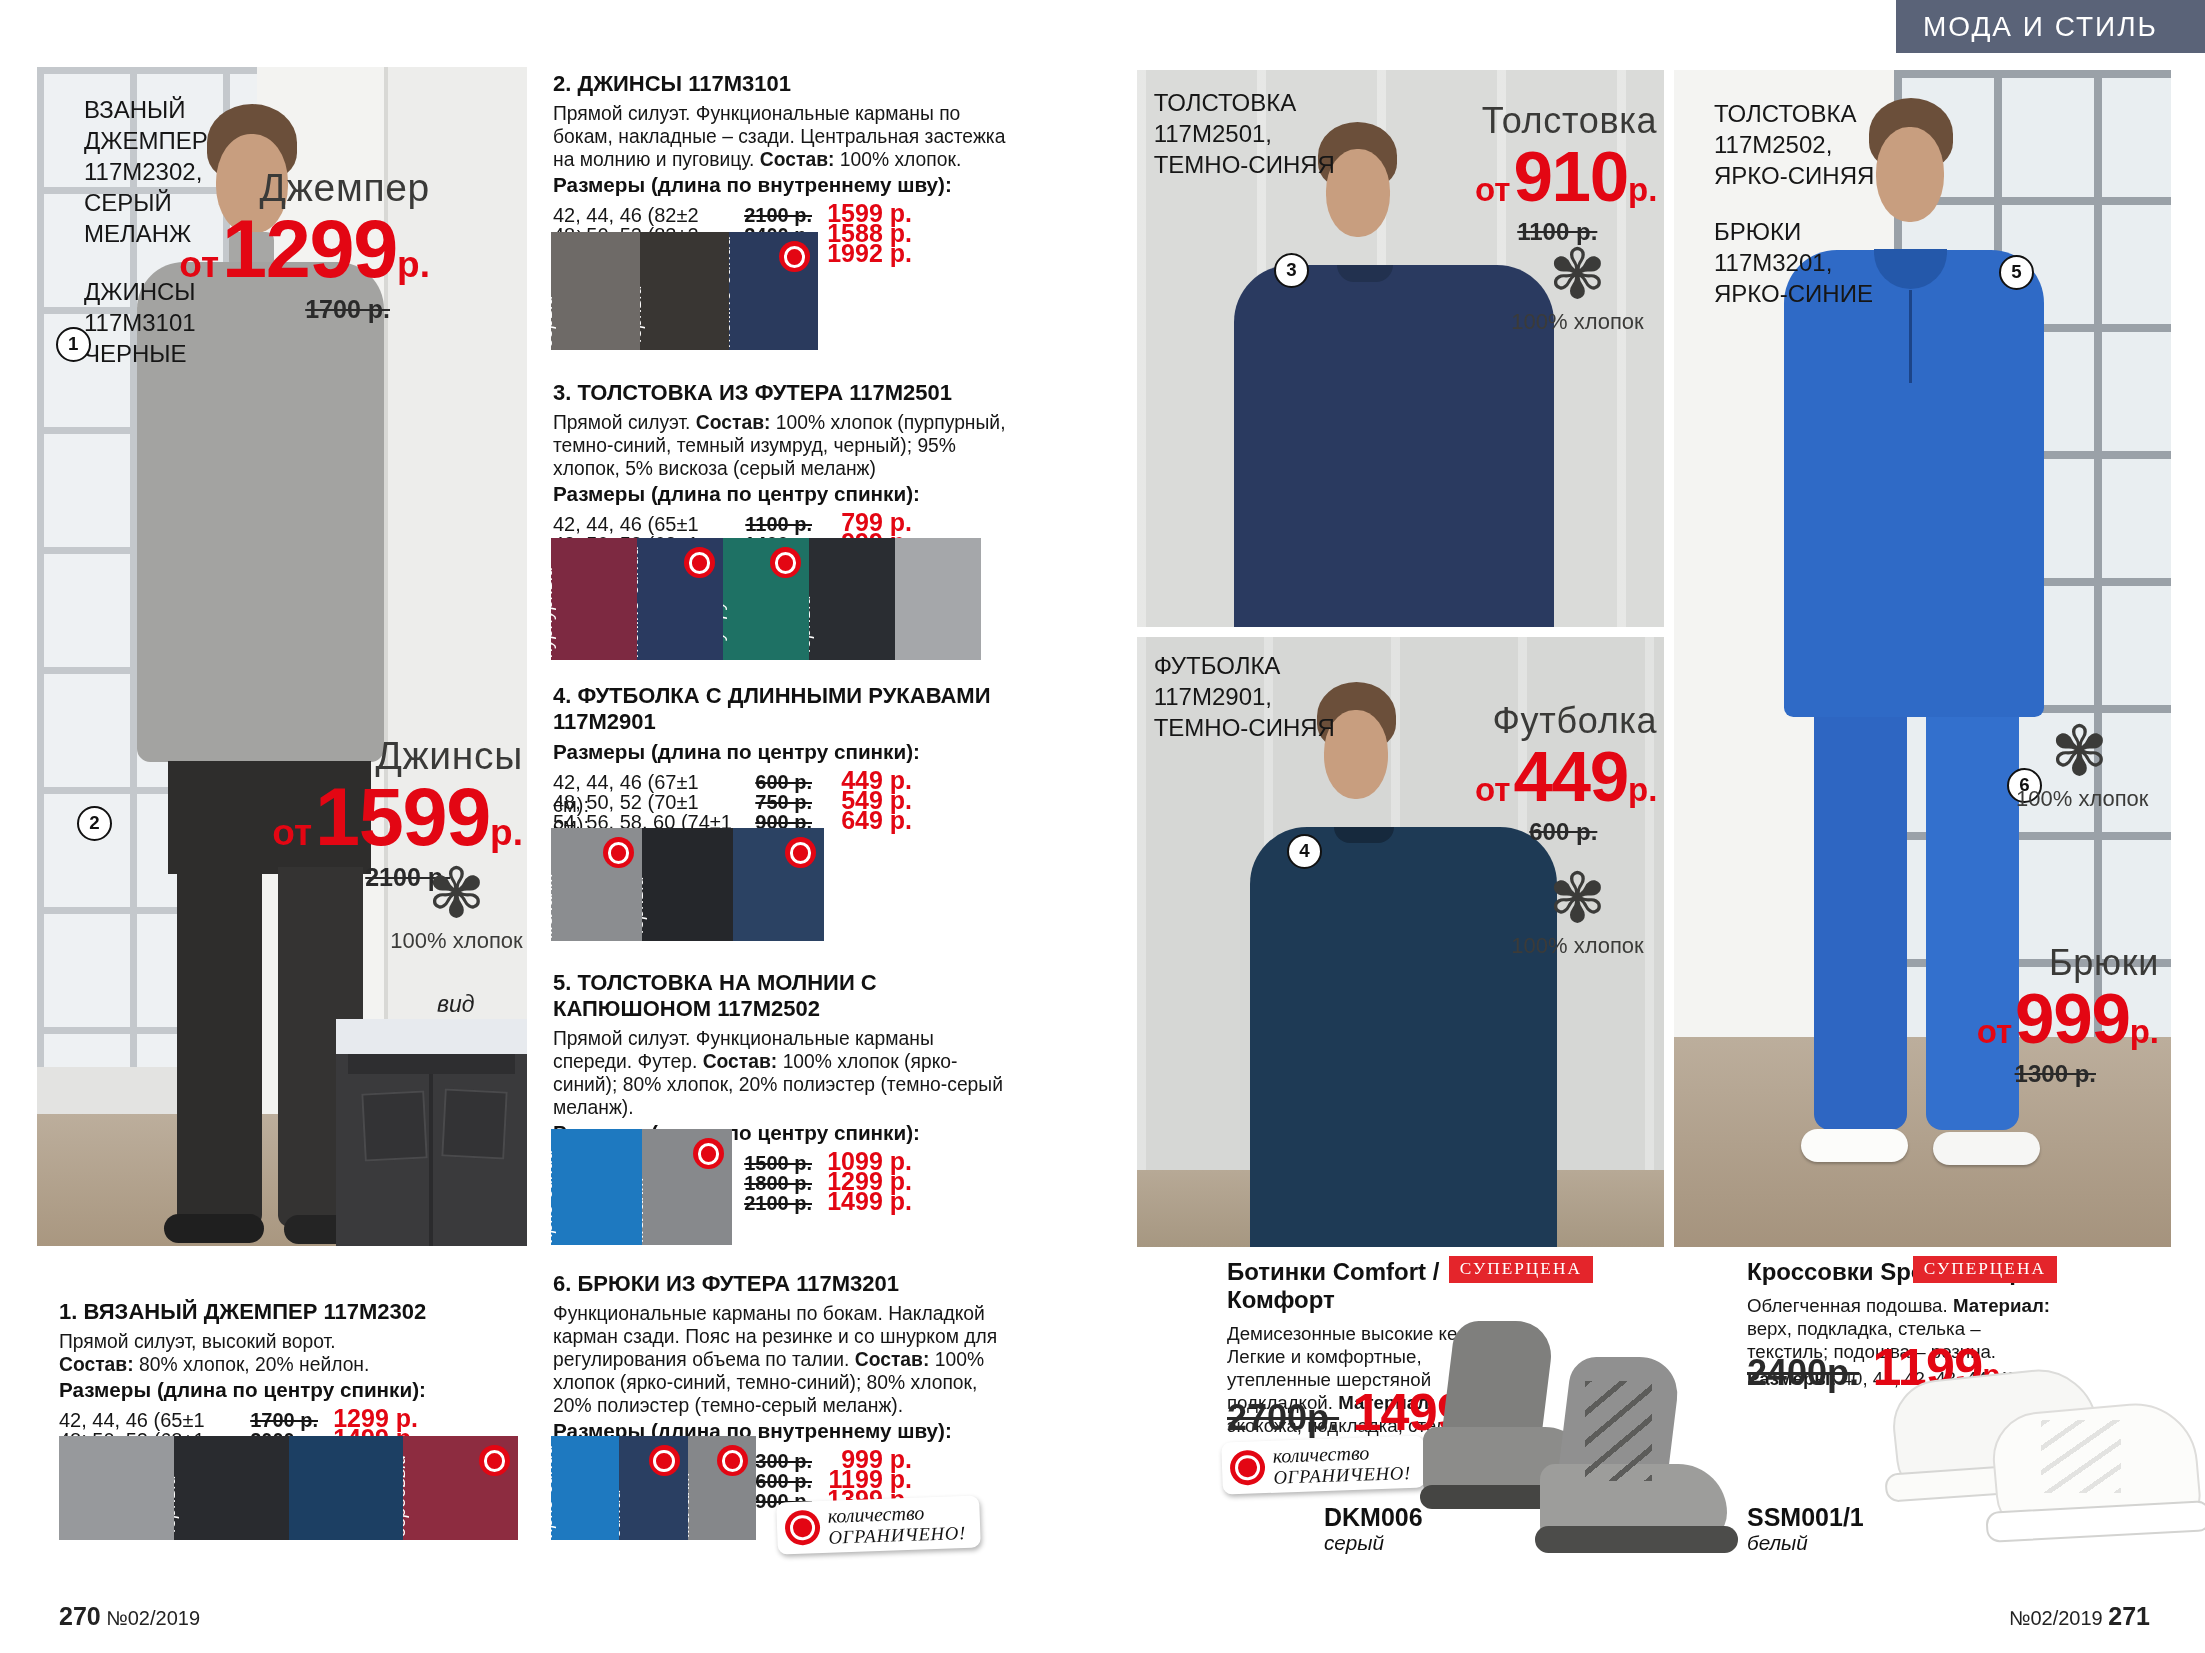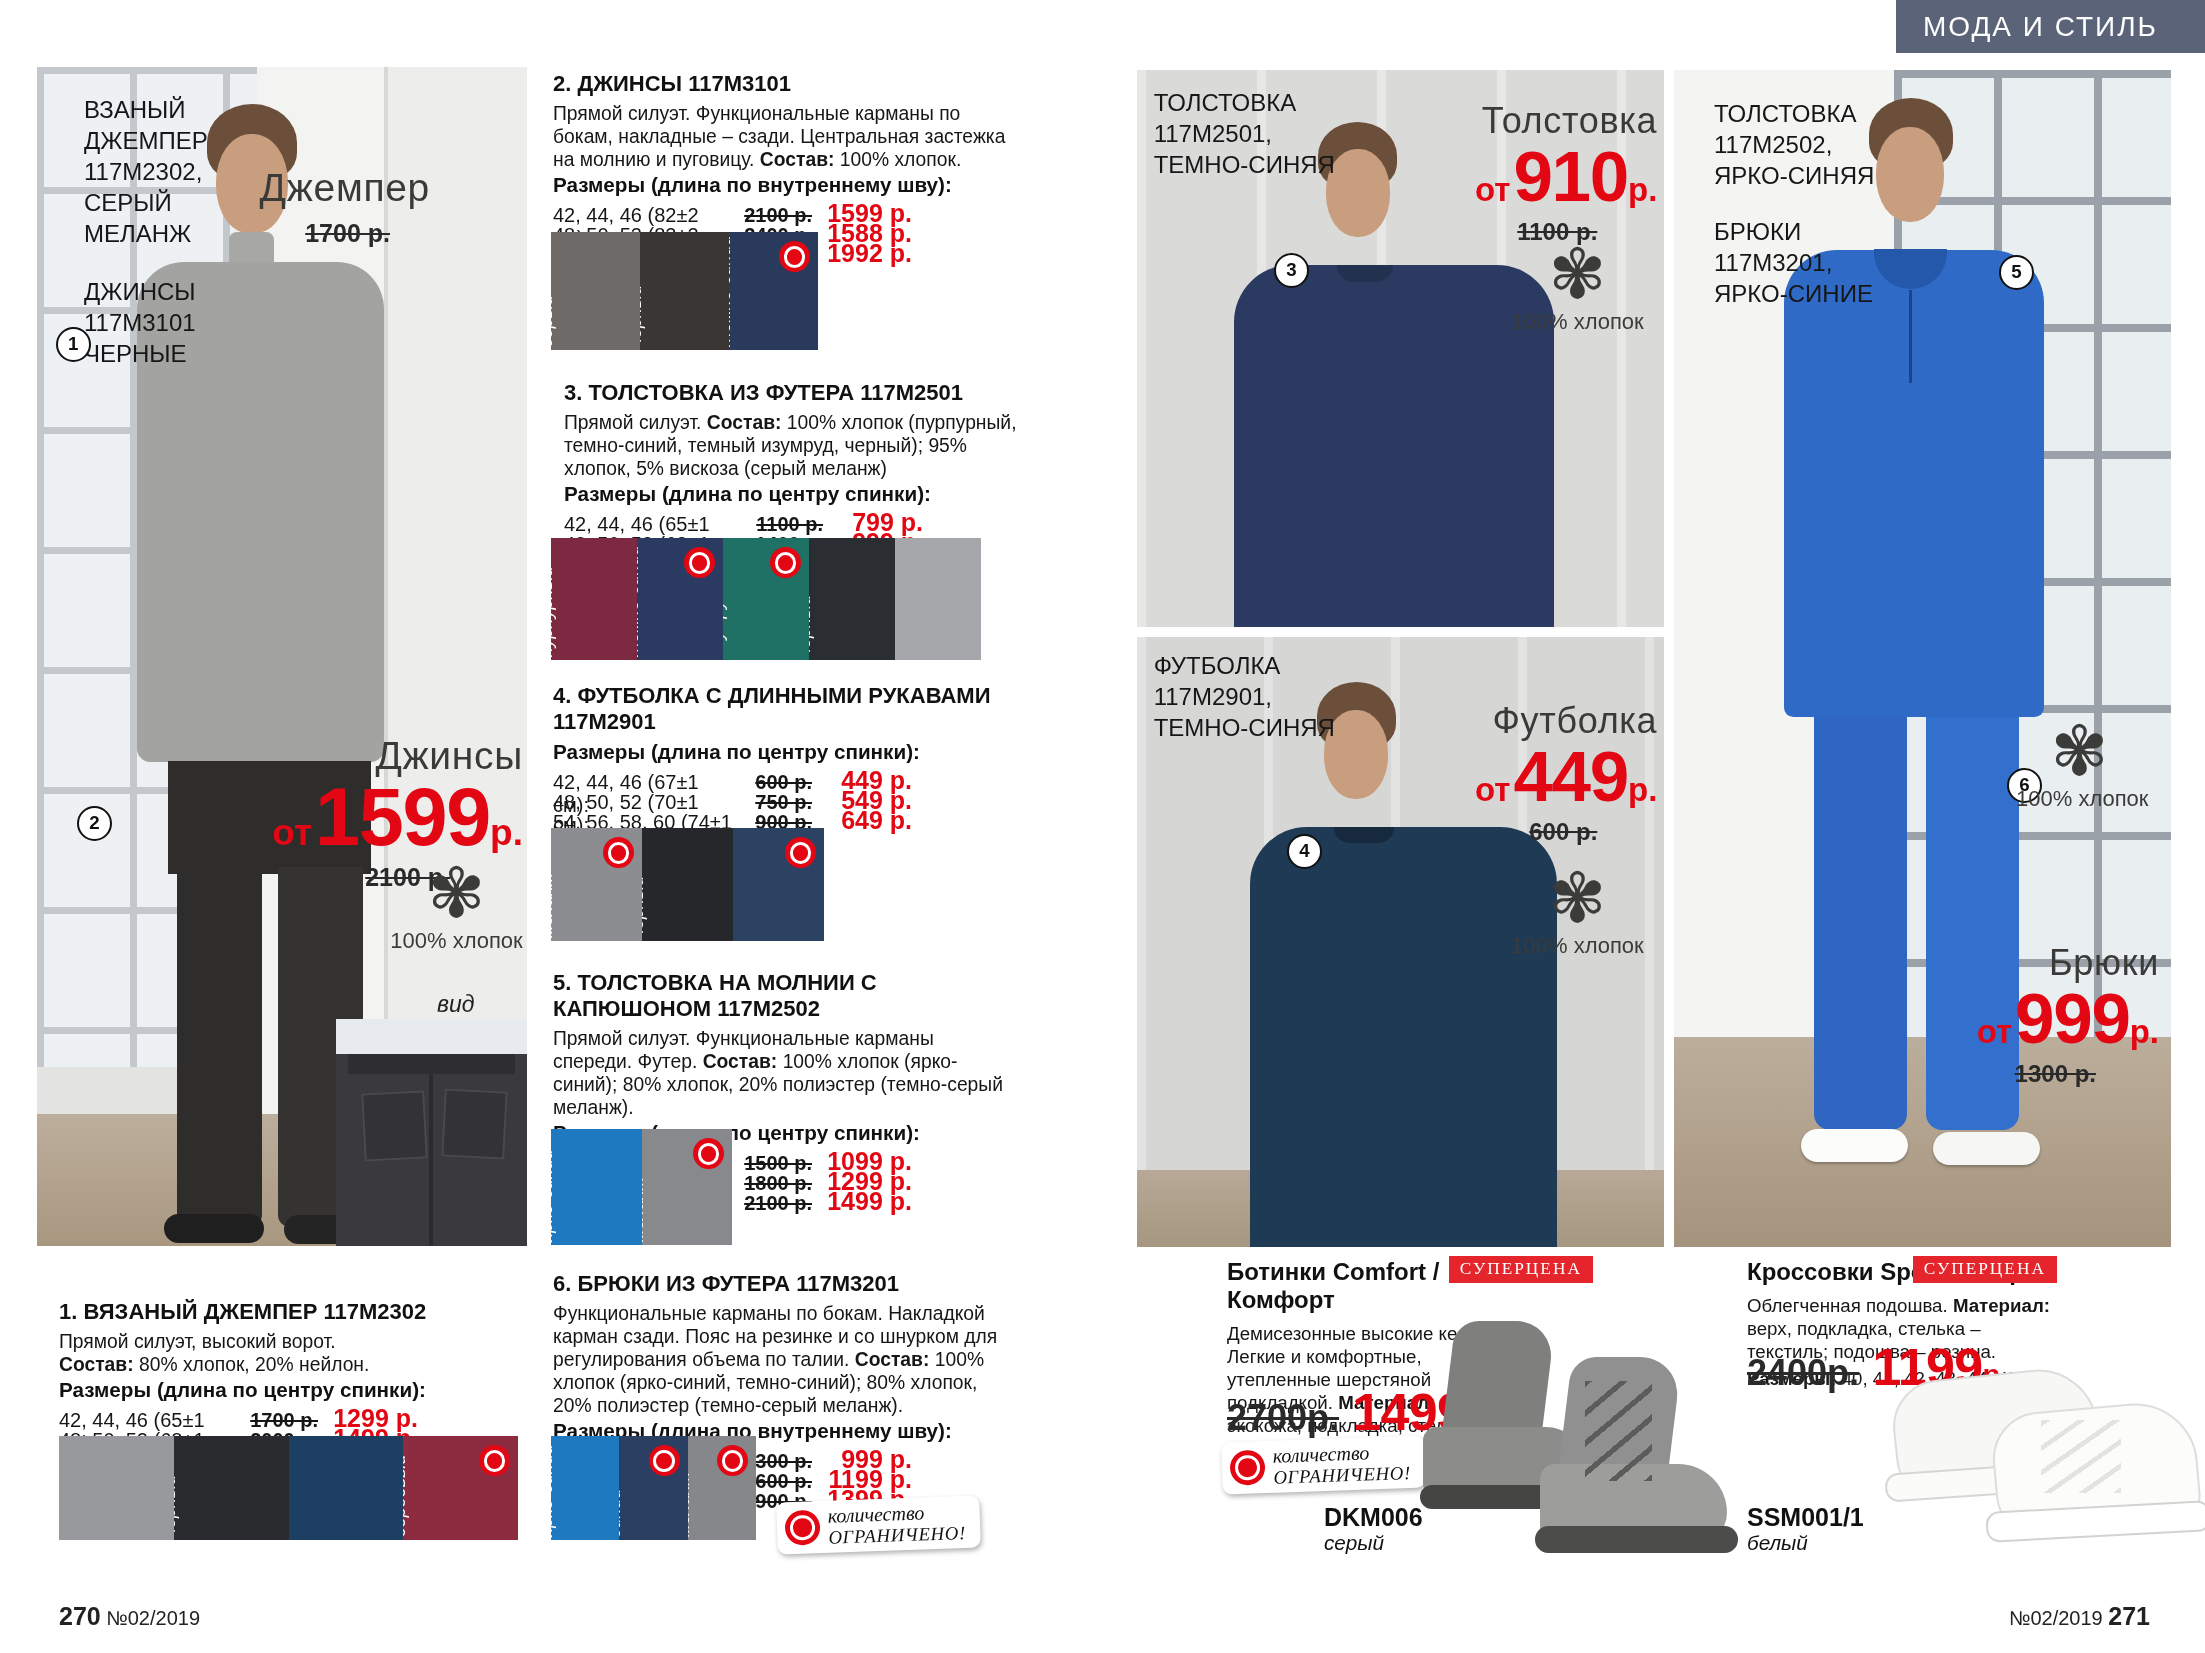--- a/index.html
+++ b/index.html
@@ -116,20 +116,22 @@
       <div style="height:27px;"></div>
       <div>ДЖИНСЫ</div>
       <div>117М3101</div>
       <div>ЧЕРНЫЕ</div>
     </div>
     <div class="abs numcircle" style="left:18.7px;top:260px;">1</div>
     <div class="abs numcircle" style="left:40px;top:739px;">2</div>
 
     <div class="abs bigprice" style="right:97px;top:99px;">
       <div class="bp-name">Джемпер</div>
+      <div class="bp-row"><span class="bp-from">от</span>
+        <span class="bp-val">1299</span><span class="bp-cur">р.</span></div>
       <div class="bp-old" style="margin-right:40px;">1700 р.</div>
     </div>
 
     <div class="abs bigprice" style="right:4px;top:667px;">
       <div class="bp-name">Джинсы</div>
       <div class="bp-row"><span class="bp-from">от</span>
         <span class="bp-val">1599</span><span class="bp-cur">р.</span></div>
       <div class="bp-old" style="margin-right:73px;">2100 р.</div>
     </div>
 
@@ -220,21 +222,21 @@
         <span class="sw-bg" style="background: rgb(57, 54, 51);"></span>
         <span class="sw-label" style="width:112px">черный</span>
       </div>
     <div class="sw">
         <span class="sw-bg" style="background: rgb(42, 58, 93);"></span>
         <span class="sw-label" style="width:112px">темно-синий</span>
         <span class="sw-mark" style="display: block;"></span>
       </div>
   </div>
 
-  <div class="abs prod" style="left:553px;top:380px;margin-left:11px;">
+  <div class="abs prod" style="left:553px;top:380px;">
     <p class="p-title">3. ТОЛСТОВКА ИЗ ФУТЕРА 117М2501</p>
     <p class="p-body"><span>Прямой силуэт.</span>
       <b>Состав:</b> <span>100% хлопок (пурпурный, темно-синий, темный изумруд, черный); 95% хлопок, 5% вискоза (серый меланж)</span></p>
     <p class="p-sizes">Размеры (длина по центру спинки):</p>
     <div class="prow">
         <span class="ps">42, 44, 46 (65±1 см):</span>
         <span class="pold">1100 р.</span>
         <span class="pnew">799 р.</span>
       </div>
     <div class="prow">

